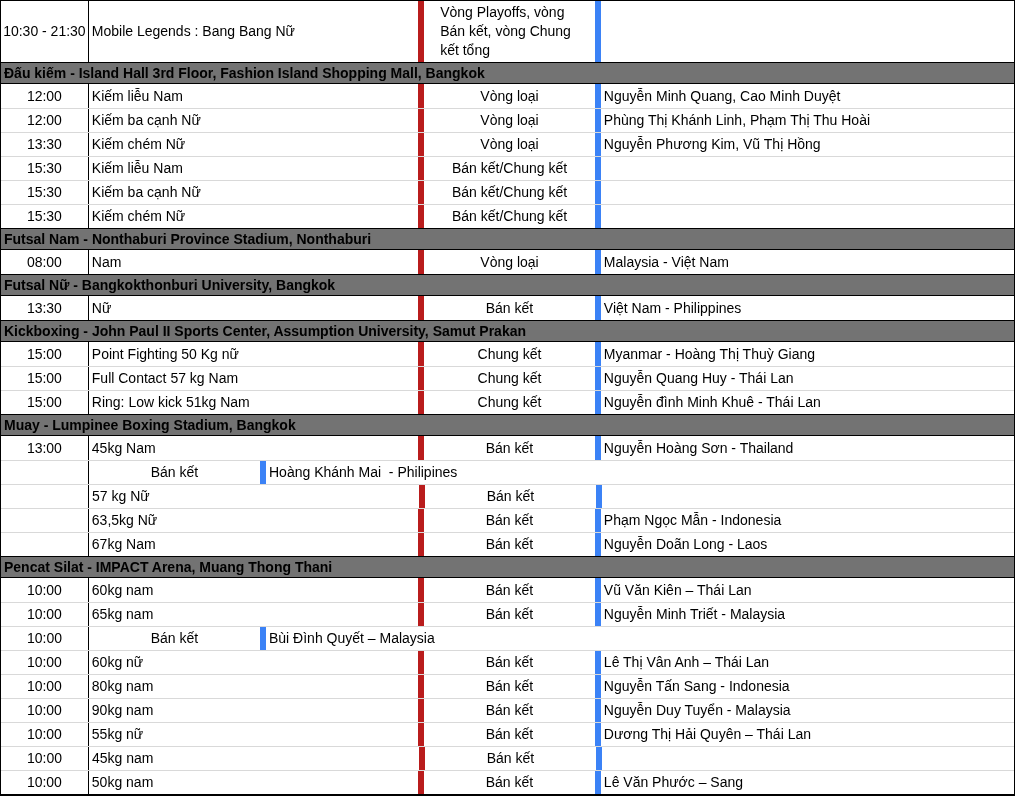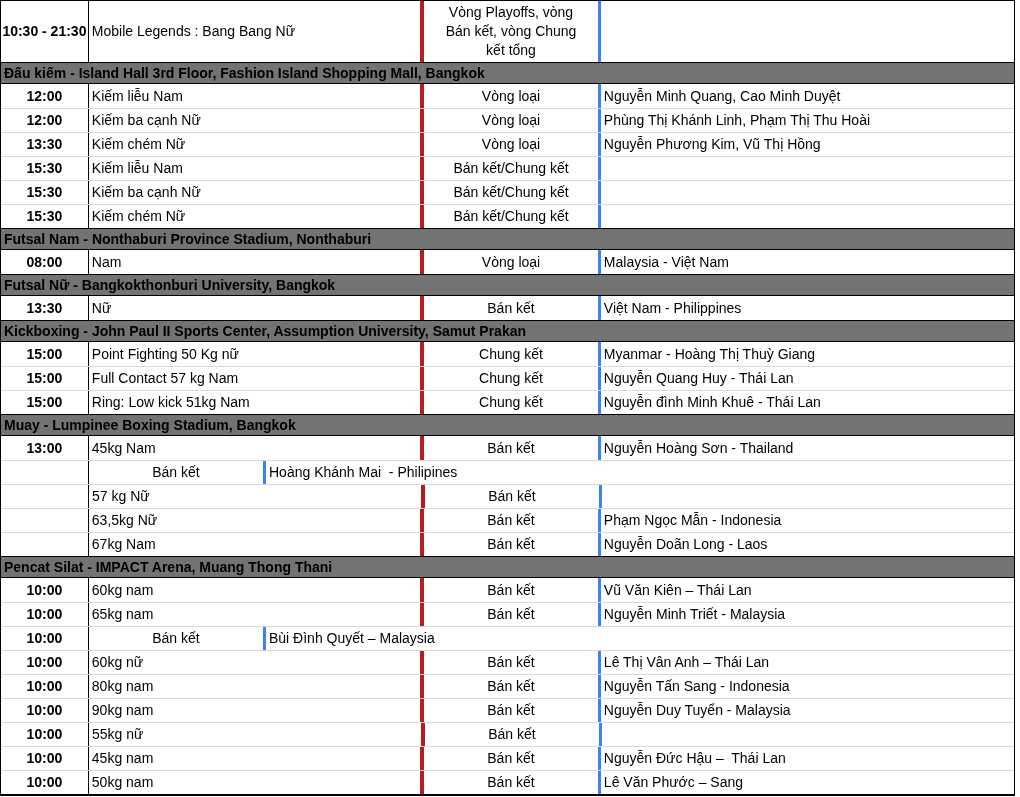--- a/index.html
+++ b/index.html
@@ -39,23 +39,23 @@
     white-space: nowrap;
   }
   .cell {
     box-sizing: border-box;
     display: flex;
     align-items: center;
     line-height: 19px;
     overflow: hidden;
   }
   .cell span { white-space: pre-wrap; }
-  .c1 { width: 88px;  justify-content: center; text-align: center; border-right: 1px solid #000; font-weight: bold; }
-  .c2 { width: 336px; padding-left: 3px; border-right: 4px solid #b91c1c; }
-  .c3 { width: 177px; justify-content: center; text-align: center; border-right: 3px solid #3b82f6; padding: 0 16px; }
+  .c1 { width: 88px;  justify-content: center; text-align: center; border-right: 1px solid #000; }
+  .c2 { width: 336px; padding-left: 3px; border-right: 6px solid #b91c1c; }
+  .c3 { width: 177px; justify-content: center; border-right: 6px solid #3b82f6; padding: 0 16px; }
   .c4 { width: 414px; padding-left: 3px; align-items: center; }
 </style>
 </head>
 <body>
 
 <div class="table">
     <div class="row match tall">
       <div class="cell c1">
         <span>10:30 - 21:30</span>
       </div>
@@ -389,33 +389,33 @@
     <div class="row match">
       <div class="cell c1">
         <span>10:00</span>
       </div>
       <div class="cell c2">
         <span>55kg nữ</span>
       </div>
       <div class="cell c3">
         <span>Bán kết</span>
       </div>
+      <div class="cell c4">
+        <span>Dương Thị Hải Quyên – Thái Lan</span>
+      </div>
     </div>
     <div class="row match">
       <div class="cell c1">
         <span>10:00</span>
       </div>
       <div class="cell c2">
         <span>45kg nam</span>
       </div>
       <div class="cell c3">
         <span>Bán kết</span>
-      </div>
-      <div class="cell c4">
-        <span>Nguyễn Đức Hậu –  Thái Lan</span>
       </div>
     </div>
     <div class="row match">
       <div class="cell c1">
         <span>10:00</span>
       </div>
       <div class="cell c2">
         <span>50kg nam</span>
       </div>
       <div class="cell c3">

